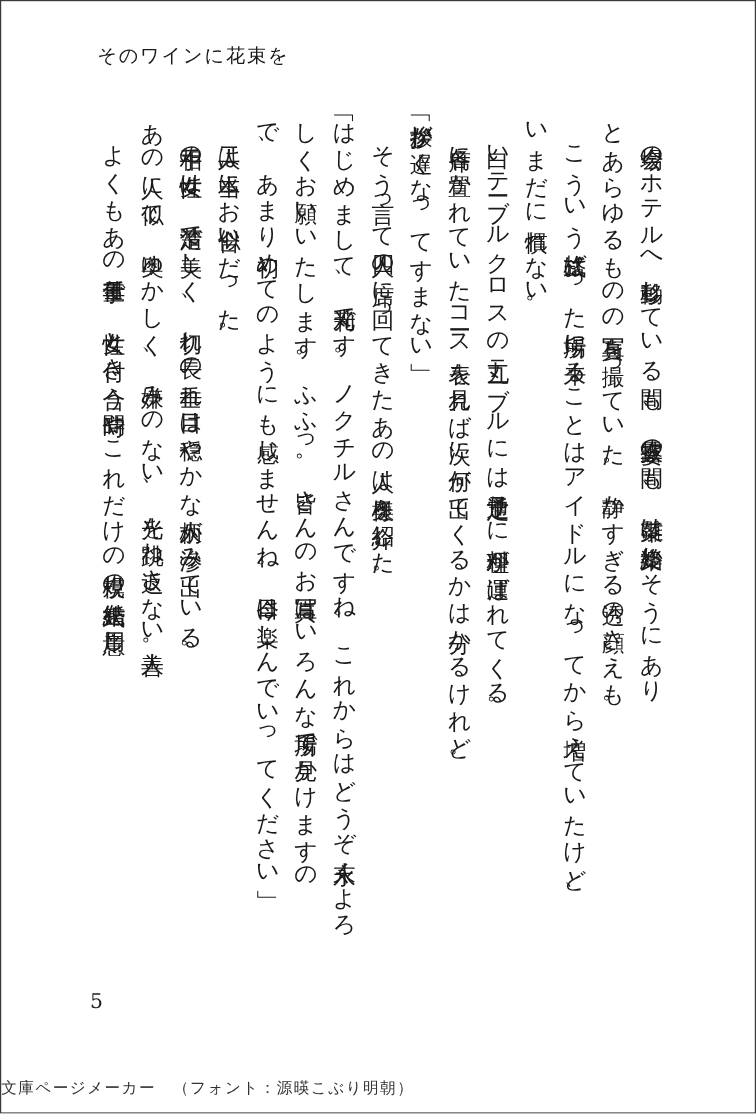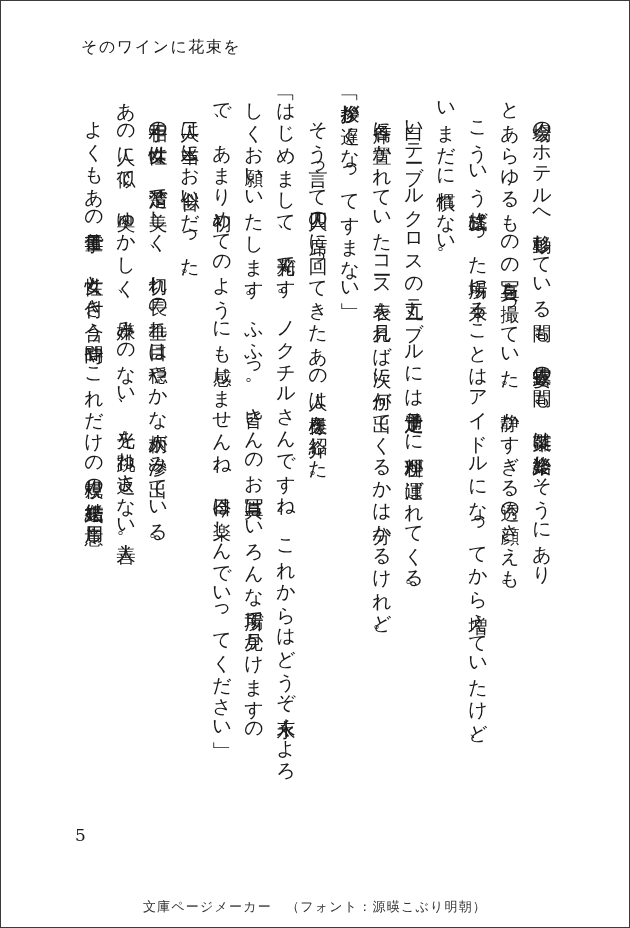--- a/index.html
+++ b/index.html
@@ -49,21 +49,20 @@
     position: absolute;
     top: 824px;
     left: 74px;
     font-size: 17px;
   }
   .footer {
     position: absolute;
     top: 897px;
     left: 0;
     width: 100%;
-    text-align: center;
     font-size: 13px;
     letter-spacing: 1.2px;
     color: #333333;
     white-space: nowrap;
   }
 </style>
 </head>
 <body>
 
 <div class="page" style="background: rgb(255, 255, 255); color: rgb(26, 26, 26);">

